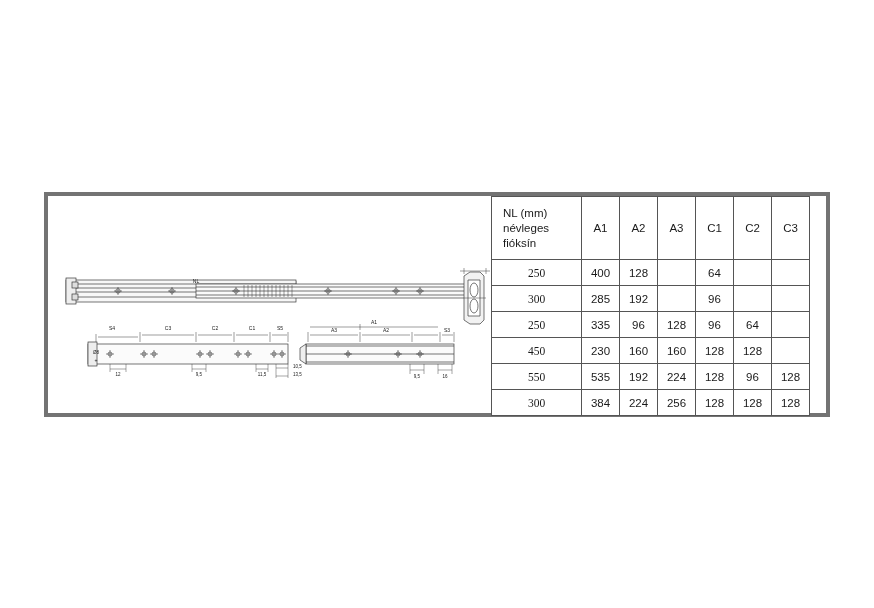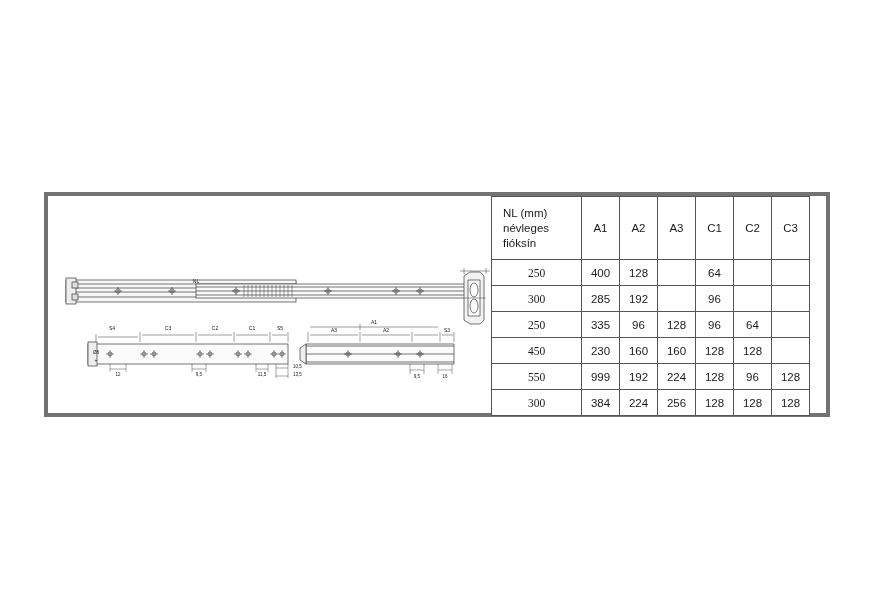--- a/index.html
+++ b/index.html
@@ -356,21 +356,21 @@
             <td class="nl-col">450</td>
             <td class="val">230</td>
             <td class="val">160</td>
             <td class="val">160</td>
             <td class="val">128</td>
             <td class="val">128</td>
             <td class="val"></td>
           </tr>
           <tr>
             <td class="nl-col">550</td>
-            <td class="val">999</td>
+            <td class="val">535</td>
             <td class="val">192</td>
             <td class="val">224</td>
             <td class="val">128</td>
             <td class="val">96</td>
             <td class="val">128</td>
           </tr>
           <tr>
             <td class="nl-col">300</td>
             <td class="val">384</td>
             <td class="val">224</td>

